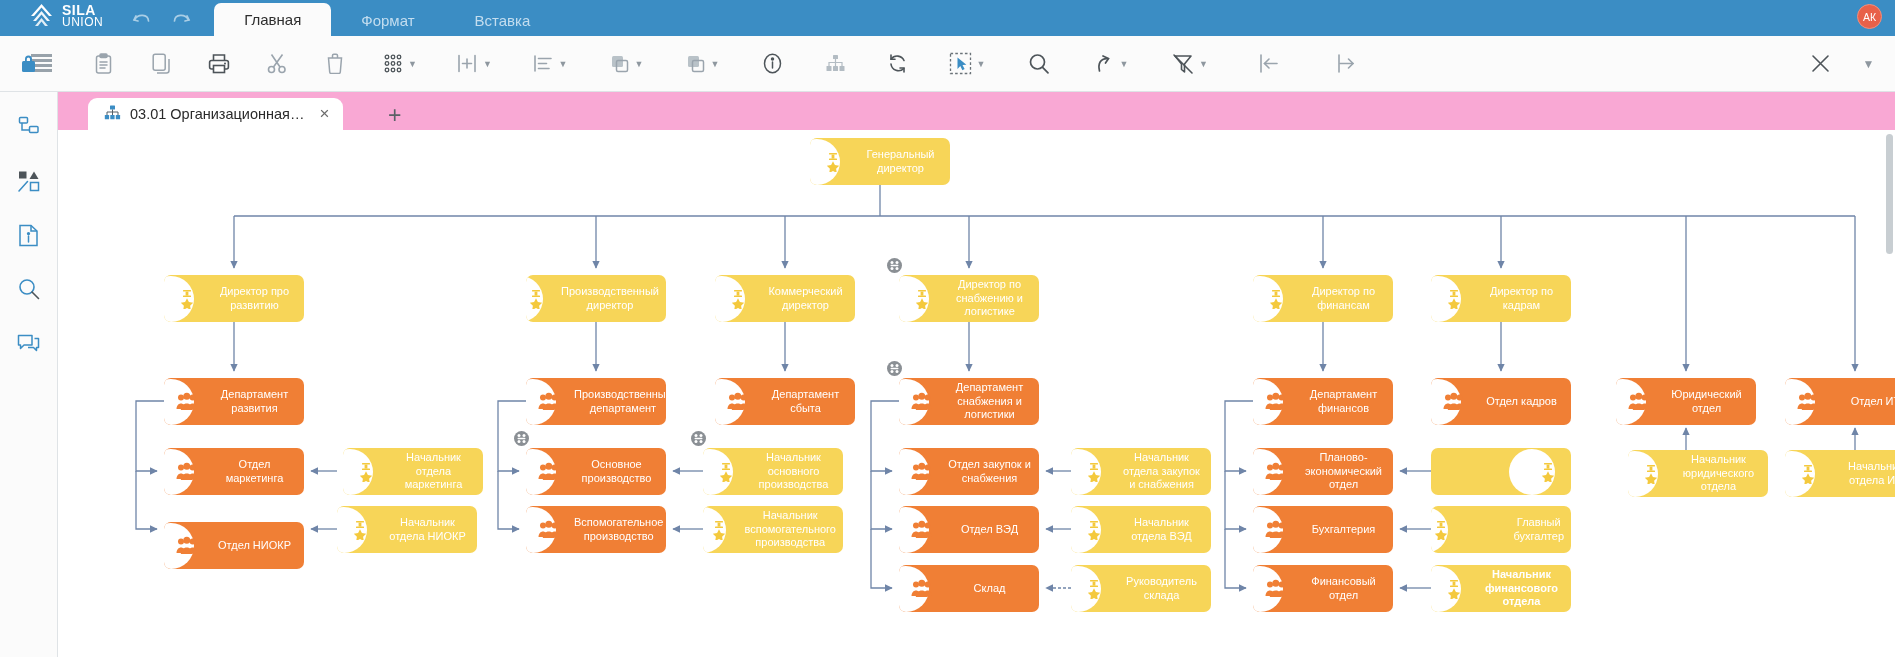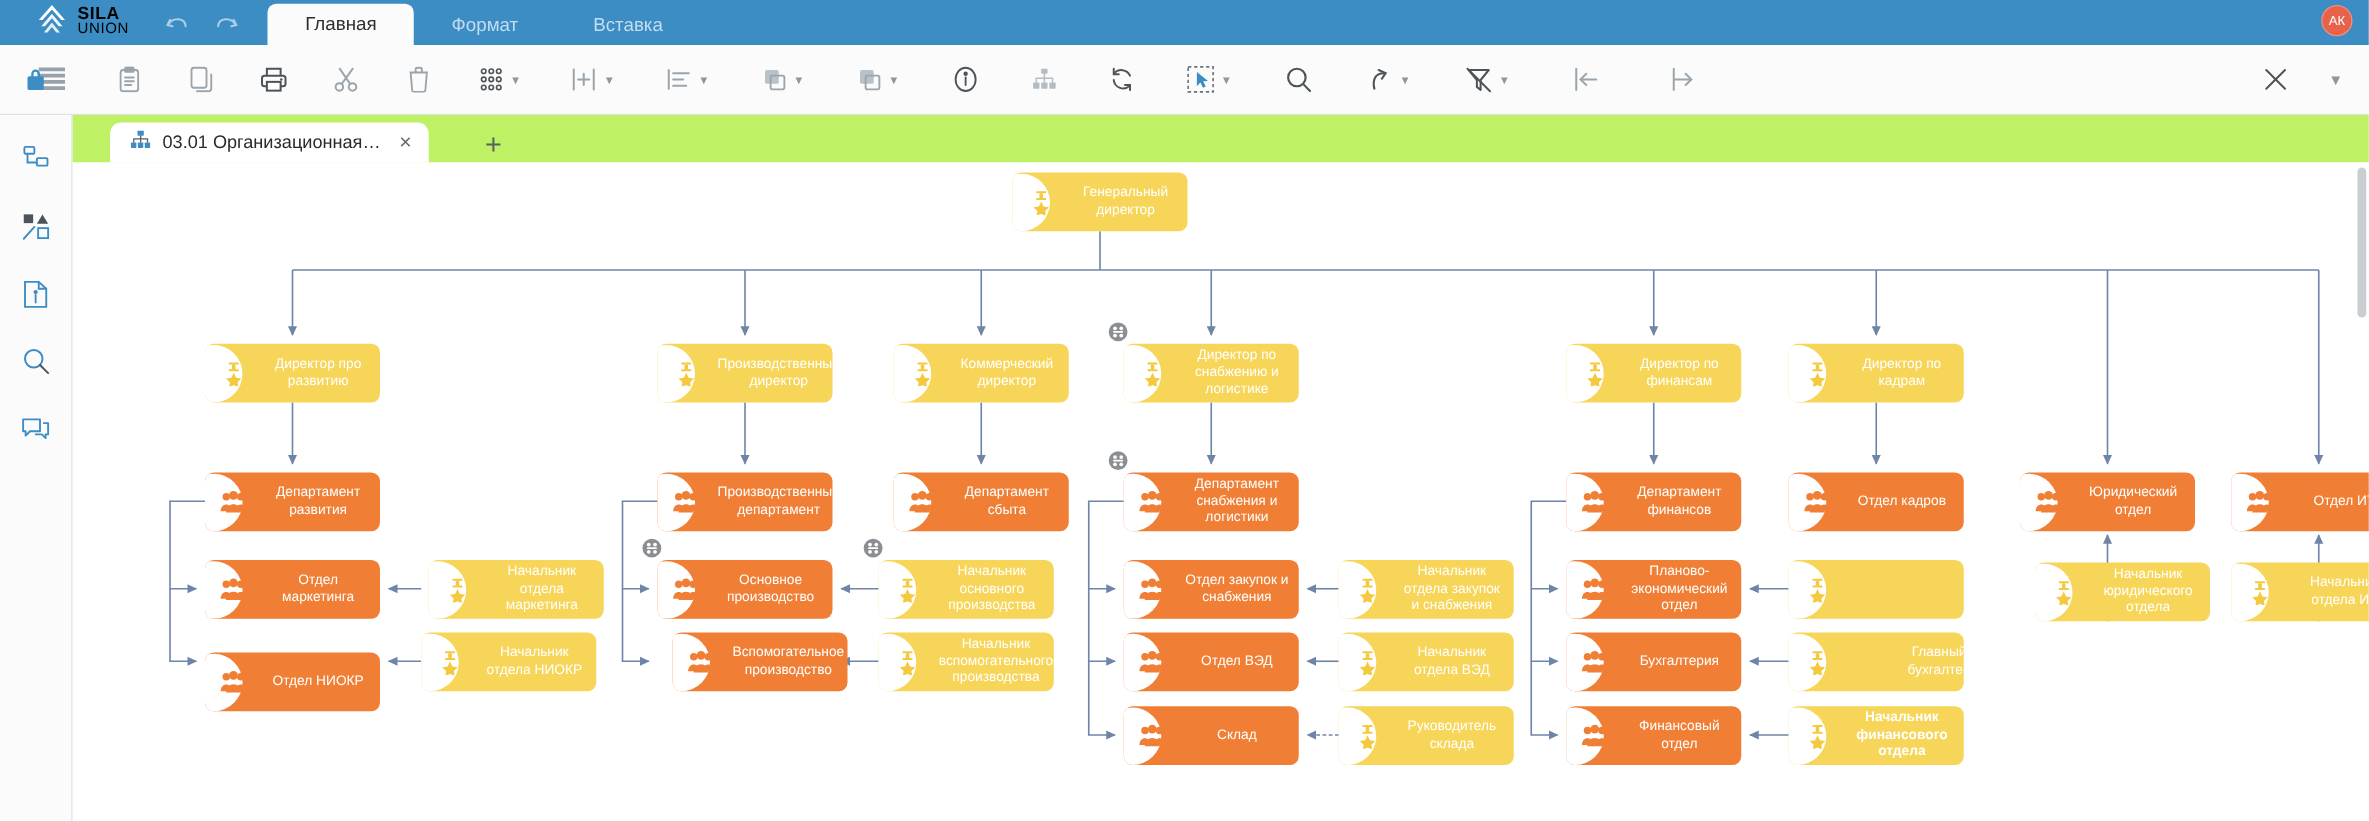--- a/index.html
+++ b/index.html
@@ -9,21 +9,21 @@
     overflow: hidden; background: #ffffff;
   }
 
   
   .topbar {
     position: absolute; left: 0; top: 0; width: 1895px; height: 36px;
     background: #3b8dc4; display: flex; align-items: flex-end;
   }
   .logo-wrap { display: flex; align-items: center; gap: 7px; margin-left: 28px; margin-bottom: 7px; }
   .logo-mark { width: 27px; height: 26px; }
-  .logo-text { line-height: 0.92; color: #000000; }
+  .logo-text { line-height: 0.92; color: #ffffff; }
   .logo-text .l1 { font-size: 14px; font-weight: bold; letter-spacing: 0.5px; display: block; }
   .logo-text .l2 { font-size: 12px; font-weight: normal; letter-spacing: 0.5px; display: block; }
   .undo-redo { display: flex; gap: 17px; margin-left: 28px; margin-bottom: 8px; }
   .ur-btn { width: 22px; height: 19px; color: #a9cee6; display: flex; align-items: center; justify-content: center; }
   .tabs { display: flex; align-items: flex-end; margin-left: 22px; height: 36px; }
   .tab {
     padding: 0 30px; height: 31px; line-height: 31px; font-size: 15px;
     color: #c3ddef; position: relative; white-space: nowrap;
   }
   .tab.active {
@@ -40,21 +40,21 @@
     position: absolute; left: 0; top: 36px; width: 1895px; height: 56px;
     background: #fbfbfb; border-bottom: 1px solid #dfe3e6;
     display: flex; align-items: center;
   }
   .rb { display: flex; align-items: center; justify-content: center; height: 56px; color: #9aa4ad; }
   .chev { font-size: 9px; color: #8e979f; margin-left: 5px; }
 
   
   .tabstrip {
     position: absolute; left: 0; top: 92px; width: 1895px; height: 38px;
-    background: #bef264;
+    background: #f9a8d4;
   }
   .doctab {
     position: absolute; left: 88px; top: 6px; height: 32px; background: #fff;
     border-radius: 9px 9px 0 0; display: flex; align-items: center;
     padding: 0 10px 0 16px; gap: 9px; min-width: 255px;
   }
   .doctab-title { font-size: 14.5px; color: #2a2a2a; white-space: nowrap; }
   .doctab-close { color: #6b6b6b; font-size: 17px; margin-left: 6px; }
   .newtab { position: absolute; left: 388px; top: 12px; color: #5a6166; font-size: 23px; line-height: 1; }
 
@@ -86,21 +86,21 @@
   }
   .node .badge::before {
     content: ""; position: absolute; left: -16px; top: 50%; transform: translateY(-50%);
     width: 46px; height: 46px; background: #fff; border-radius: 50%;
   }
   .node .badge svg { position: relative; z-index: 2; }
   .node .lbl {
     flex: 1; text-align: center; color: #fff; font-size: 11px; line-height: 1.25;
     padding: 2px 7px 2px 2px;
   }
-  .node.yellow { background: #f7d558; }
+  .node.yellow { background: #f7d558; justify-content: flex-end; }
   .node.orange { background: #f07f35; }
   .collapse-ico {
     position: absolute; width: 15px; height: 15px; border-radius: 50%;
     background: #8a8f94; color: #fff; font-size: 10px;
     display: flex; align-items: center; justify-content: center;
   }
   .vscroll {
     position: absolute; right: 2px; top: 4px; width: 7px; height: 120px;
     background: #c8ced2; border-radius: 4px;
   }
@@ -812,21 +812,21 @@
   <rect x="6" y="1" width="8" height="1.6" rx="0.5"></rect>
                 <rect x="8.6" y="2.6" width="2.8" height="4"></rect>
   <rect x="6" y="6.4" width="8" height="1.6" rx="0.5"></rect>
   <path d="M10 9.2 l1.9 3.9 4.3 .6 -3.1 3 .7 4.3 -3.8-2 -3.8 2 .7-4.3 -3.1-3 4.3-.6 z"></path>
               </svg>
             </div>
             <div class="lbl">Начальник основного производства</div>
           </div>
         </div>
         <div style="position: absolute; left: 468px; top: 376px; width: 140px; height: 47px;">
-          <div class="node orange" style="position: absolute; left: 12px; top: 0px; width: 100%; height: 100%;">
+          <div class="node orange" style="position: absolute; left: 0px; top: 0px; width: 100%; height: 100%;">
             <div class="badge">
               <svg width="22" height="19" viewBox="0 0 22 19" fill="#f07f35">
   <circle cx="5" cy="5.4" r="3"></circle>
                 <circle cx="16.6" cy="5.4" r="3"></circle>
                 <circle cx="10.8" cy="4.3" r="3.5"></circle>
   <path d="M0.5 17 c0-3.3 2.1-5.4 4.5-5.4 s4.5 2.1 4.5 5.4 z"></path>
   <path d="M12.2 17 c0-3.3 2.1-5.4 4.4-5.4 s4.4 2.1 4.4 5.4 z"></path>
   <path d="M4.8 18 c0-4 2.7-6.6 6-6.6 s6 2.6 6 6.6 z"></path>
               </svg>
             </div>

